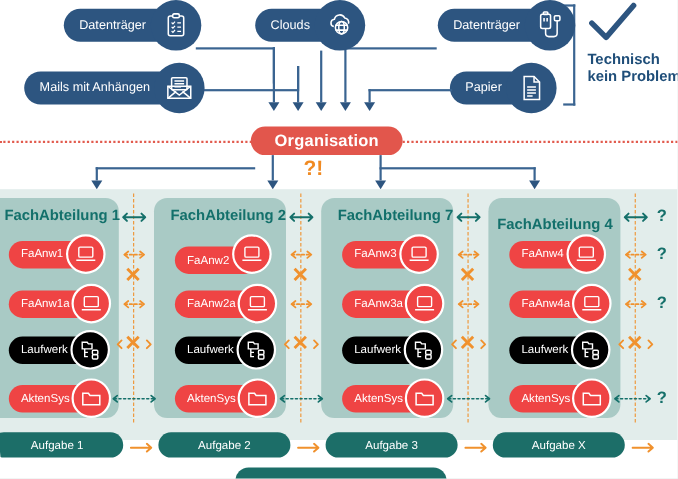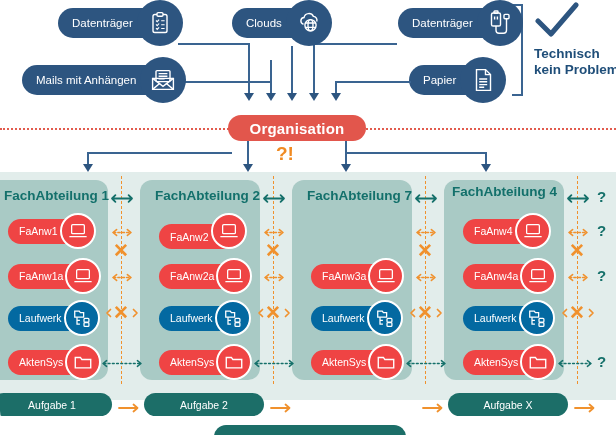--- a/index.html
+++ b/index.html
@@ -67,21 +67,21 @@
     display:flex;align-items:center;justify-content:center;
     padding:0 26px 0 11px;white-space:nowrap;
   }
   .node-circ{
     width:36px;height:36px;border-radius:50%;
     border:2.4px solid #ffffff;box-sizing:border-box;
     display:flex;align-items:center;justify-content:center;
     margin-left:-24px;position:relative;z-index:3;flex:none;
   }
   .teal{background:#ef4444;}
-  .red{background:#0369a1;}
+  .red{background:#000000;}
 
   
   .vdash{position:absolute;width:0;border-left:1.6px dashed #f0912d;}
   .xmark{position:absolute;color:#f0912d;font-weight:bold;line-height:1;}
   .qmark{position:absolute;color:#15706a;font-weight:bold;font-size:15px;}
 
   
   .task{
     position:absolute;height:23px;background:#1c6e68;border-radius:12px;
     color:#ffffff;font-size:10.5px;display:flex;align-items:center;
@@ -301,20 +301,29 @@
     <div class="node-circ teal">
       <svg width="20" height="18" viewBox="0 0 22 18" fill="none" stroke="#fff" stroke-width="1.5">
         <path d="M2.5 4h5.6l1.6 2.2h9.8v9.3H2.5z"></path>
       </svg>
     </div>
   </div>
 
   <div class="dept" style="left:292px;top:180px;width:120px;height:200px;"></div>
   <div class="dept-title" style="left:307px;top:188px;">FachAbteilung 7</div>
 
+  <div class="node" style="left:311px;top:213px;">
+    <div class="node-pill teal">FaAnw3</div>
+    <div class="node-circ teal">
+      <svg width="20" height="18" viewBox="0 0 22 18" fill="none" stroke="#fff" stroke-width="1.4">
+        <rect x="4" y="2" width="14" height="10" rx="1.2"></rect>
+          <path d="M1.5 15.2h19"></path>
+      </svg>
+    </div>
+  </div>
   <div class="node" style="left:311px;top:258px;">
     <div class="node-pill teal">FaAnw3a</div>
     <div class="node-circ teal">
       <svg width="20" height="18" viewBox="0 0 22 18" fill="none" stroke="#fff" stroke-width="1.4">
         <rect x="4" y="2" width="14" height="10" rx="1.2"></rect>
           <path d="M1.5 15.2h19"></path>
       </svg>
     </div>
   </div>
   <div class="node" style="left:311px;top:300px;">
@@ -331,21 +340,21 @@
   <div class="node" style="left:311px;top:344px;">
     <div class="node-pill teal">AktenSys</div>
     <div class="node-circ teal">
       <svg width="20" height="18" viewBox="0 0 22 18" fill="none" stroke="#fff" stroke-width="1.5">
         <path d="M2.5 4h5.6l1.6 2.2h9.8v9.3H2.5z"></path>
       </svg>
     </div>
   </div>
 
   <div class="dept" style="left:444px;top:180px;width:120px;height:200px;"></div>
-  <div class="dept-title" style="left:452px;top:184px;">FachAbteilung 4</div>
+  <div class="dept-title" style="left:452px;top:196px;">FachAbteilung 4</div>
 
   <div class="node" style="left:463px;top:213px;">
     <div class="node-pill teal">FaAnw4</div>
     <div class="node-circ teal">
       <svg width="20" height="18" viewBox="0 0 22 18" fill="none" stroke="#fff" stroke-width="1.4">
         <rect x="4" y="2" width="14" height="10" rx="1.2"></rect>
           <path d="M1.5 15.2h19"></path>
       </svg>
     </div>
   </div>
@@ -507,20 +516,23 @@
     </svg>
   </div>
   <div class="qmark" style="left:597px;top:353px;">?</div>
 
   <div class="task" style="left:-8px;top:393px;width:120px;">
     <span>Aufgabe 1</span>
   </div>
   <div class="task" style="left:144px;top:393px;width:120px;">
     <span>Aufgabe 2</span>
   </div>
+  <div class="task" style="left:296px;top:393px;width:120px;">
+    <span>Aufgabe 3</span>
+  </div>
   <div class="task" style="left:448px;top:393px;width:120px;">
     <span>Aufgabe X</span>
   </div>
 
   <div class="oarrow" style="left:118px;top:399px;">
     <svg width="22" height="10" viewBox="0 0 22 10" fill="none" stroke="#f0912d" stroke-width="1.8" stroke-linecap="round" stroke-linejoin="round">
       <path d="M1 5h18M15.5 1.5L19.5 5l-4 3.5"></path>
     </svg>
   </div>
   <div class="oarrow" style="left:270px;top:399px;">

